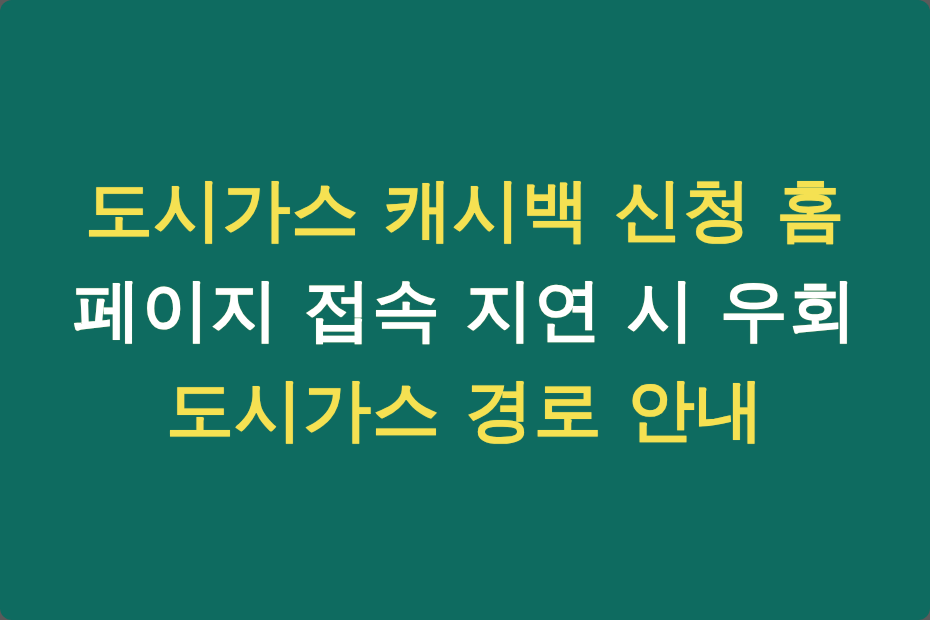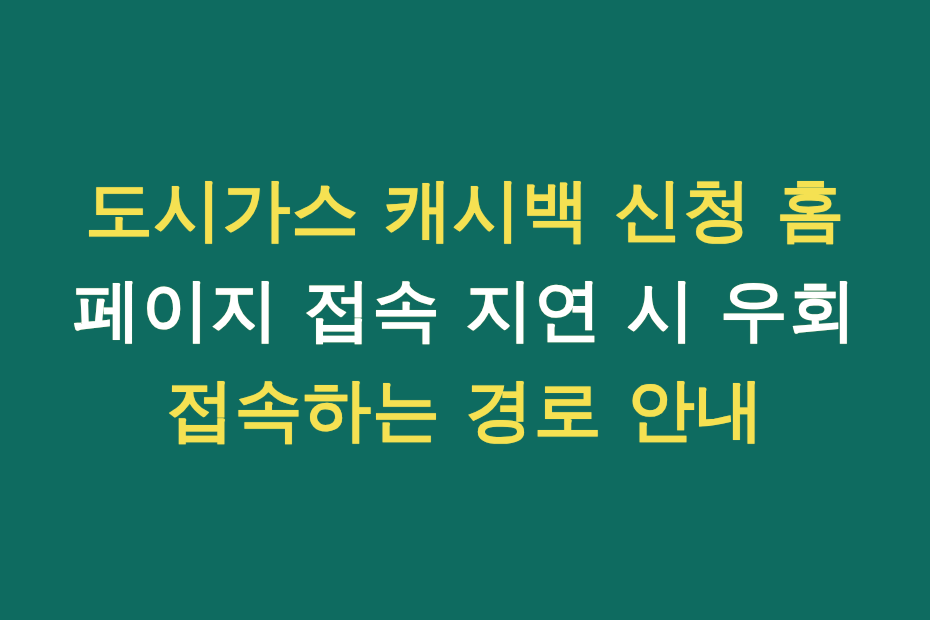--- a/index.html
+++ b/index.html
@@ -17,20 +17,21 @@
   #banner-canvas {
     position: relative;
     width: 930px;
     height: 620px;
     overflow: hidden;
     background-color: #0E6B60;
     display: flex;
     align-items: center;
     justify-content: center;
     box-sizing: border-box;
+    border-radius: 12px;
   }
 
   
   #headline-block {
     width: 100%;
     padding: 0 40px;
     box-sizing: border-box;
     text-align: center;
     user-select: none;
   }
@@ -57,17 +58,17 @@
 <body>
 
 <div id="banner-canvas" style="width: 930px; height: 620px; background-color: rgb(14, 107, 96);">
 
   <div id="headline-block" style="text-align: center;">
 
     <span class="headline-line line-1" style="color: rgb(245, 225, 82);">도시가스 캐시백 신청 홈</span>
 
     <span class="headline-line line-2" style="color: #ffffff;">페이지 접속 지연 시 우회</span>
 
-    <span class="headline-line line-3" style="color: rgb(245, 225, 82);">접속하는 경로 안내</span>
+    <span class="headline-line line-3" style="color: rgb(245, 225, 82);">도시가스 경로 안내</span>
 
   </div>
 
 </div>
 
 </body></html>

